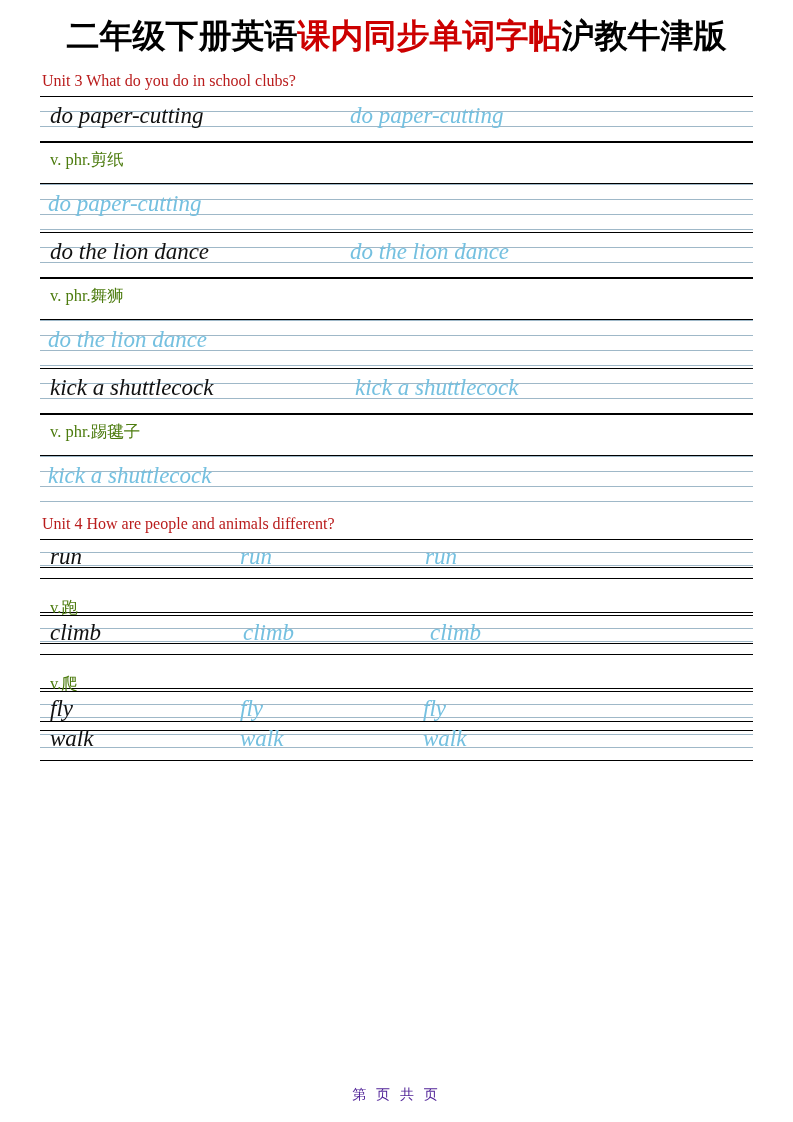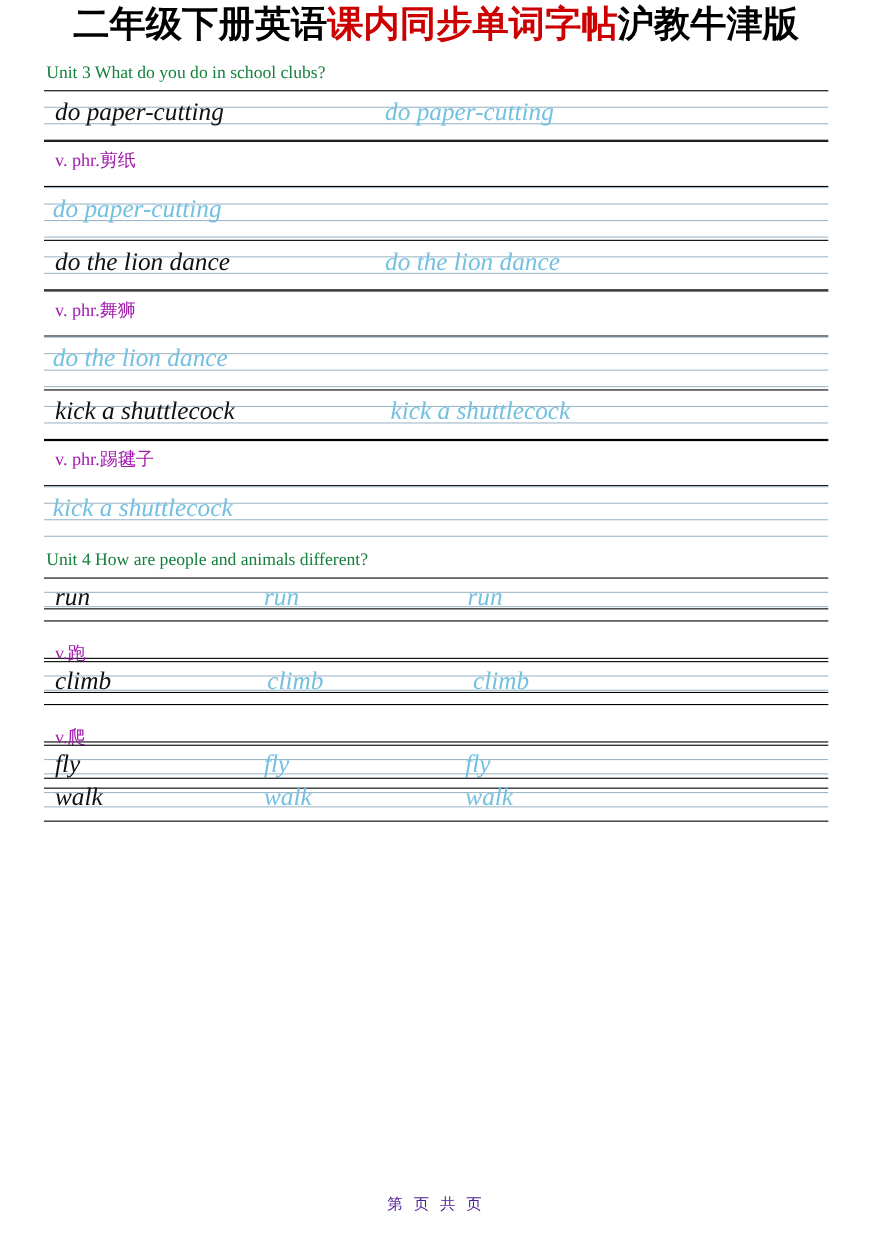--- a/index.html
+++ b/index.html
@@ -23,30 +23,31 @@
     padding: 0 40px;
   }
 
   
   .title {
     text-align: center;
     font-family: "Liberation Sans", sans-serif;
     font-weight: bold;
     font-size: 33px;
     letter-spacing: 0px;
+    padding-top: 14px;
     white-space: nowrap;
   }
   .title .black { color: #000000; }
   .title .red { color: #cc0000; }
 
   
   .unit-heading {
     font-family: "Liberation Serif", serif;
     font-size: 16px;
-    color: #15803d;
+    color: #b91c1c;
     margin: 13px 0 6px 2px;
   }
 
   
   .block { margin-bottom: 2px; }
 
   
   .band {
     position: relative;
     height: 46px;
@@ -102,21 +103,21 @@
     border-top: 1px solid #9fb8c8;
   }
   .meaning-band .rule.r0 { top: 0; border-top: 1.6px solid #000000; }
   .meaning-band .rule.r3 { top: 41px; border-top: 1.6px solid #000000; }
   .meaning {
     position: absolute;
     top: 7px;
     left: 10px;
     font-family: "Liberation Serif", serif;
     font-size: 16.5px;
-    color: #a21caf;
+    color: #4d7c0f;
     white-space: nowrap;
   }
 
   
   .trace-band {
     position: relative;
     height: 46px;
   }
   .trace-band .rule {
     position: absolute;

